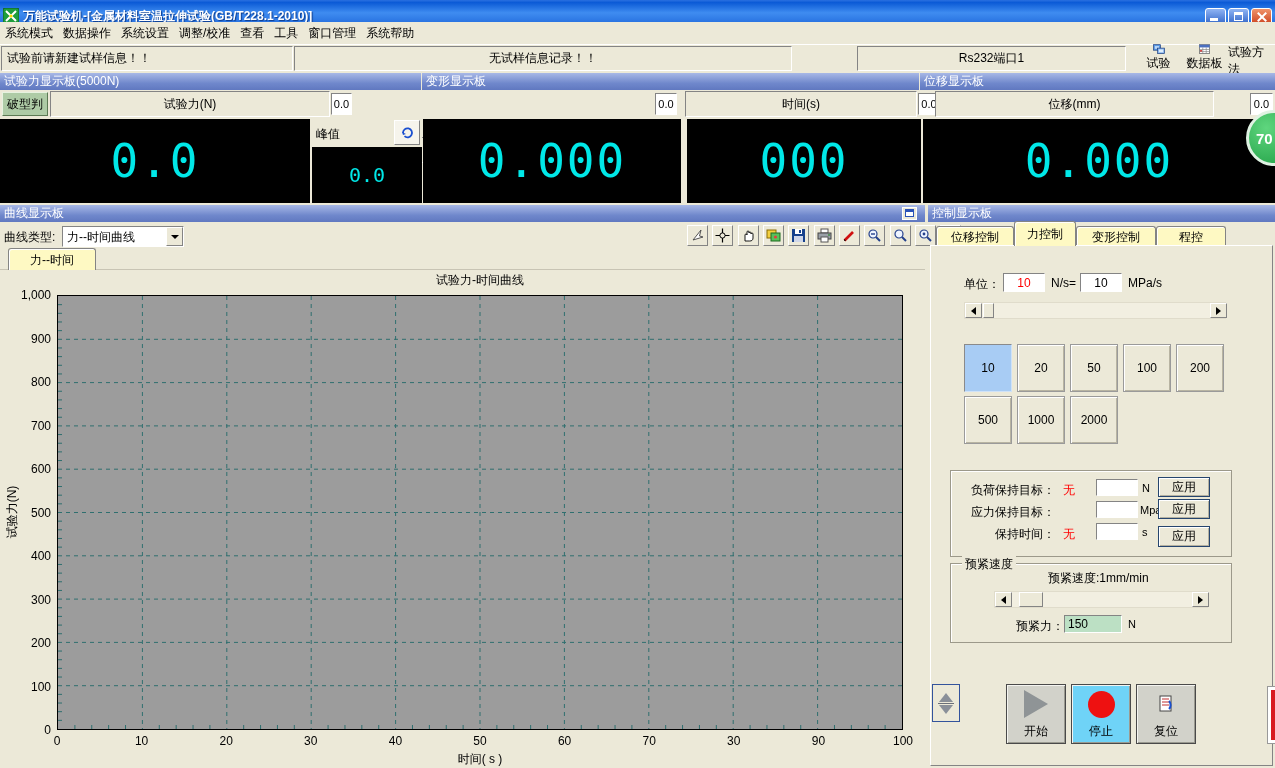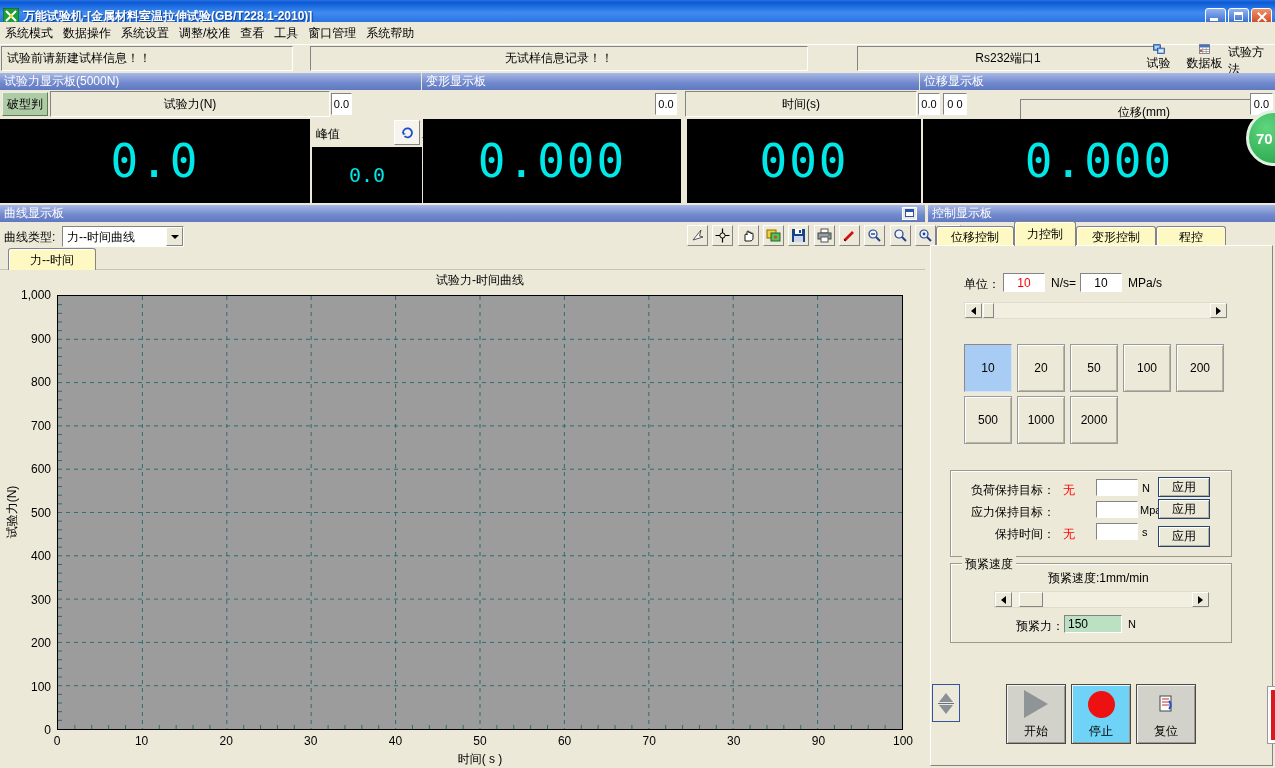--- a/index.html
+++ b/index.html
@@ -127,22 +127,22 @@
     <span class="menu-item">数据操作</span>
     <span class="menu-item">系统设置</span>
     <span class="menu-item">调整/校准</span>
     <span class="menu-item">查看</span>
     <span class="menu-item">工具</span>
     <span class="menu-item">窗口管理</span>
     <span class="menu-item">系统帮助</span>
   </div>
 
   <div class="abs statusbox flatbox" style="left:1px;width:292px;padding-left:5px;">试验前请新建试样信息！！</div>
-  <div class="abs statusbox flatbox" style="left:294px;width:498px;text-align:center;margin-left:16px;">无试样信息记录！！</div>
-  <div class="abs statusbox flatbox" style="left:857px;width:302px;text-align:center;">Rs232端口1</div>
+  <div class="abs statusbox flatbox" style="left:294px;width:498px;text-align:center;">无试样信息记录！！</div>
+  <div class="abs statusbox flatbox" style="left:857px;width:269px;text-align:center;">Rs232端口1</div>
 
   <div class="abs toolbtn" style="left:1136px;">
     <svg width="18" height="16" viewBox="0 0 18 16">
       <rect x="1" y="1" width="10" height="8" fill="#5a9ae6" stroke="#1a3a7c"></rect>
       <rect x="3" y="3" width="6" height="4" fill="#bcd8f8"></rect>
       <rect x="7" y="6" width="10" height="8" fill="#8ab8f0" stroke="#1a3a7c"></rect>
       <rect x="9" y="8" width="6" height="4" fill="#e0eefc"></rect>
     </svg>
     <span>试验</span>
   </div>
@@ -169,21 +169,21 @@
   <div class="abs phead" style="left:920px;width:355px;">位移显示板</div>
 
   <div class="abs" style="left:2px;top:92px;width:46px;height:24px;background:#AECBA6;border:1px solid;border-color:#e6f2e0 #5c7a54 #5c7a54 #e6f2e0;text-align:center;line-height:22px;">破型判断</div>
   <div class="abs lblbox flatbox" style="left:50px;width:280px;">试验力(N)</div>
   <div class="abs valbox sunken" style="left:331px;width:21px;">0.0</div>
   <div class="abs lblbox flatbox" style="left:354px;width:299px;margin-top:46px;">变形-位移变化量(mm)</div>
   <div class="abs valbox sunken" style="left:655px;width:22px;">0.0</div>
   <div class="abs lblbox flatbox" style="left:685px;width:232px;">时间(s)</div>
   <div class="abs valbox sunken" style="left:918px;width:22px;">0.0</div>
   <div class="abs valbox sunken" style="left:943px;width:24px;">0 0</div>
-  <div class="abs lblbox flatbox" style="left:1020px;width:248px;margin-top:8px;">位移(mm)</div>
+  <div class="abs lblbox flatbox" style="left:935px;width:279px;">位移(mm)</div>
   <div class="abs valbox sunken" style="left:1250px;width:23px;">0.0</div>
 
   <div class="abs display center bigdig" style="left:0;top:119px;width:310px;height:84px;">0.0</div>
 
   <div class="abs" style="left:312px;top:119px;width:110px;height:28px;background:#ECE9D8;">
     <span style="position:absolute;left:4px;top:7px;">峰值</span>
     <span class="raised center" style="position:absolute;right:2px;top:1px;width:26px;height:25px;background:#f6f4ec;">
       <svg width="15" height="13" viewBox="0 0 15 13">
         <path d="M3 7 a4.5 4.5 0 1 1 1.5 3.2" stroke="#1a4fd0" stroke-width="1.8" fill="none"></path>
         <path d="M2 6 L3 9 L6 8 Z" fill="#1a4fd0"></path>

